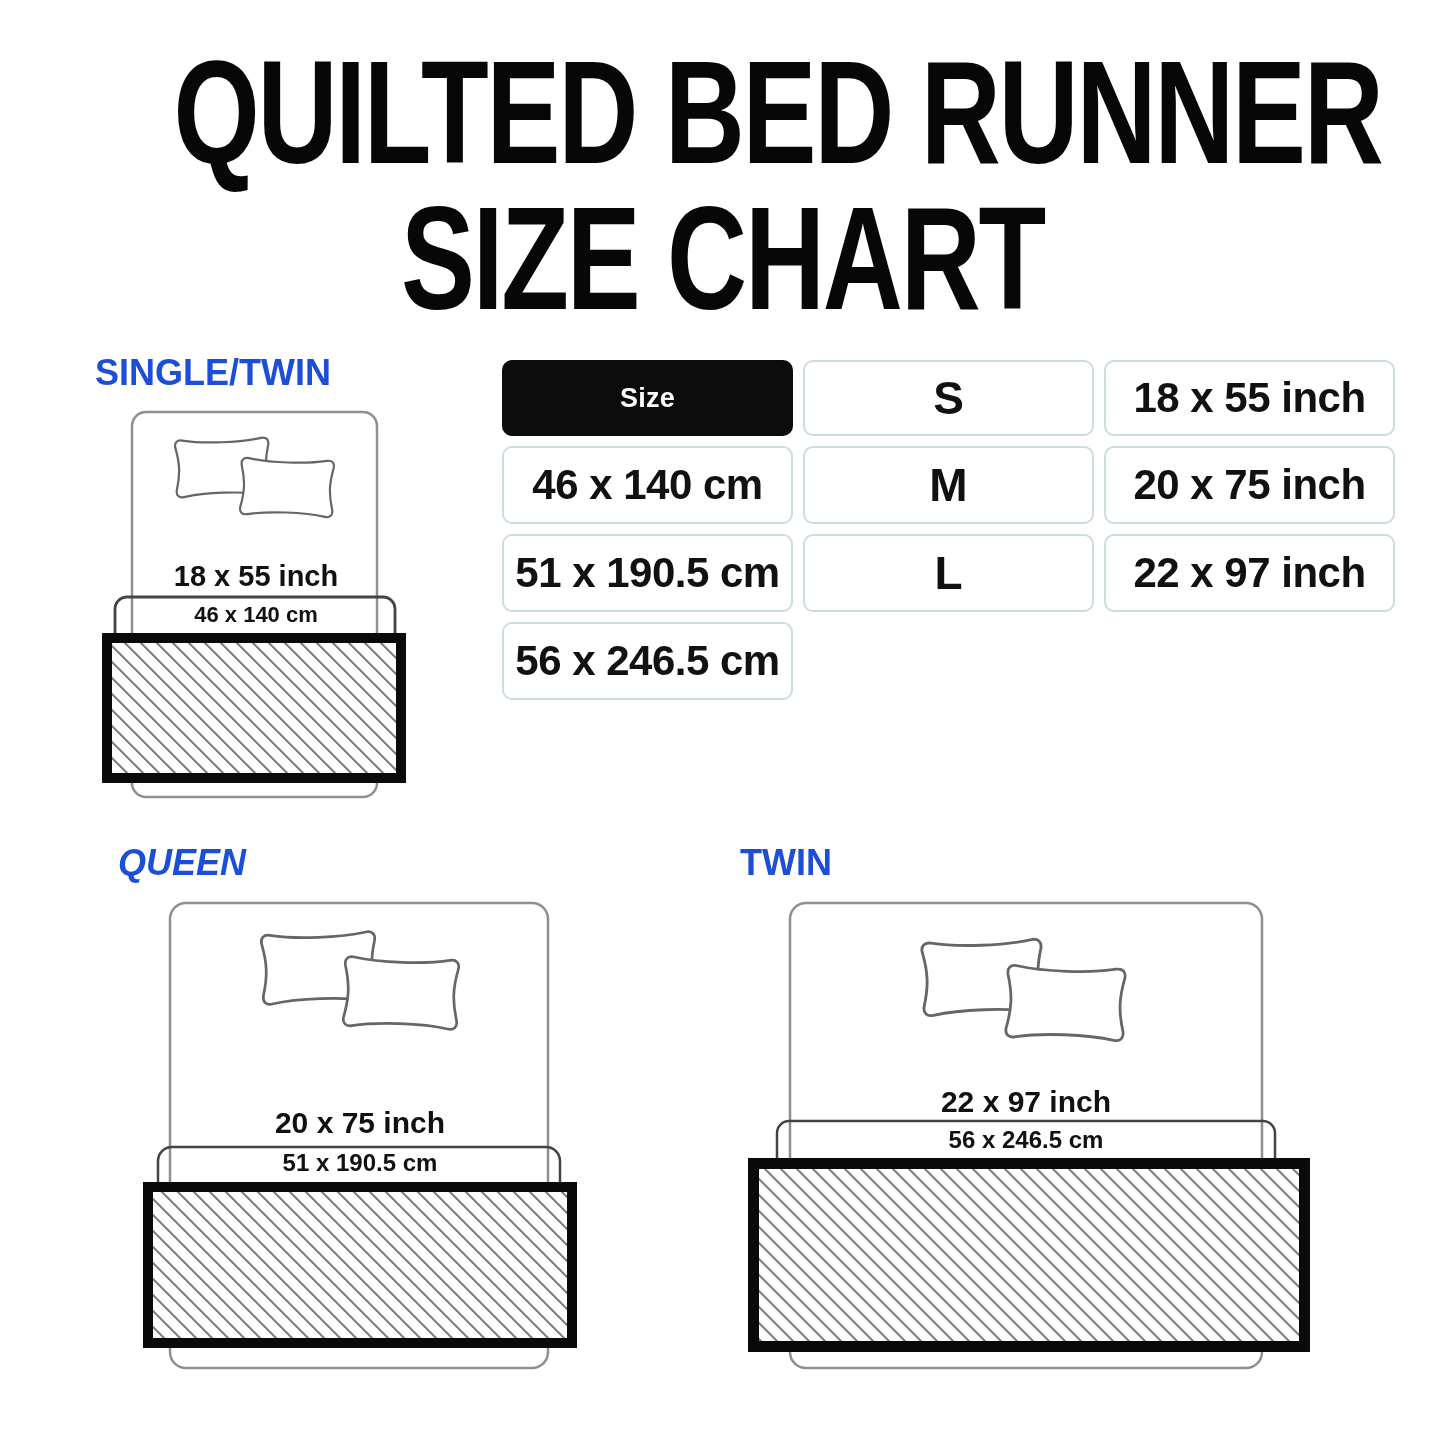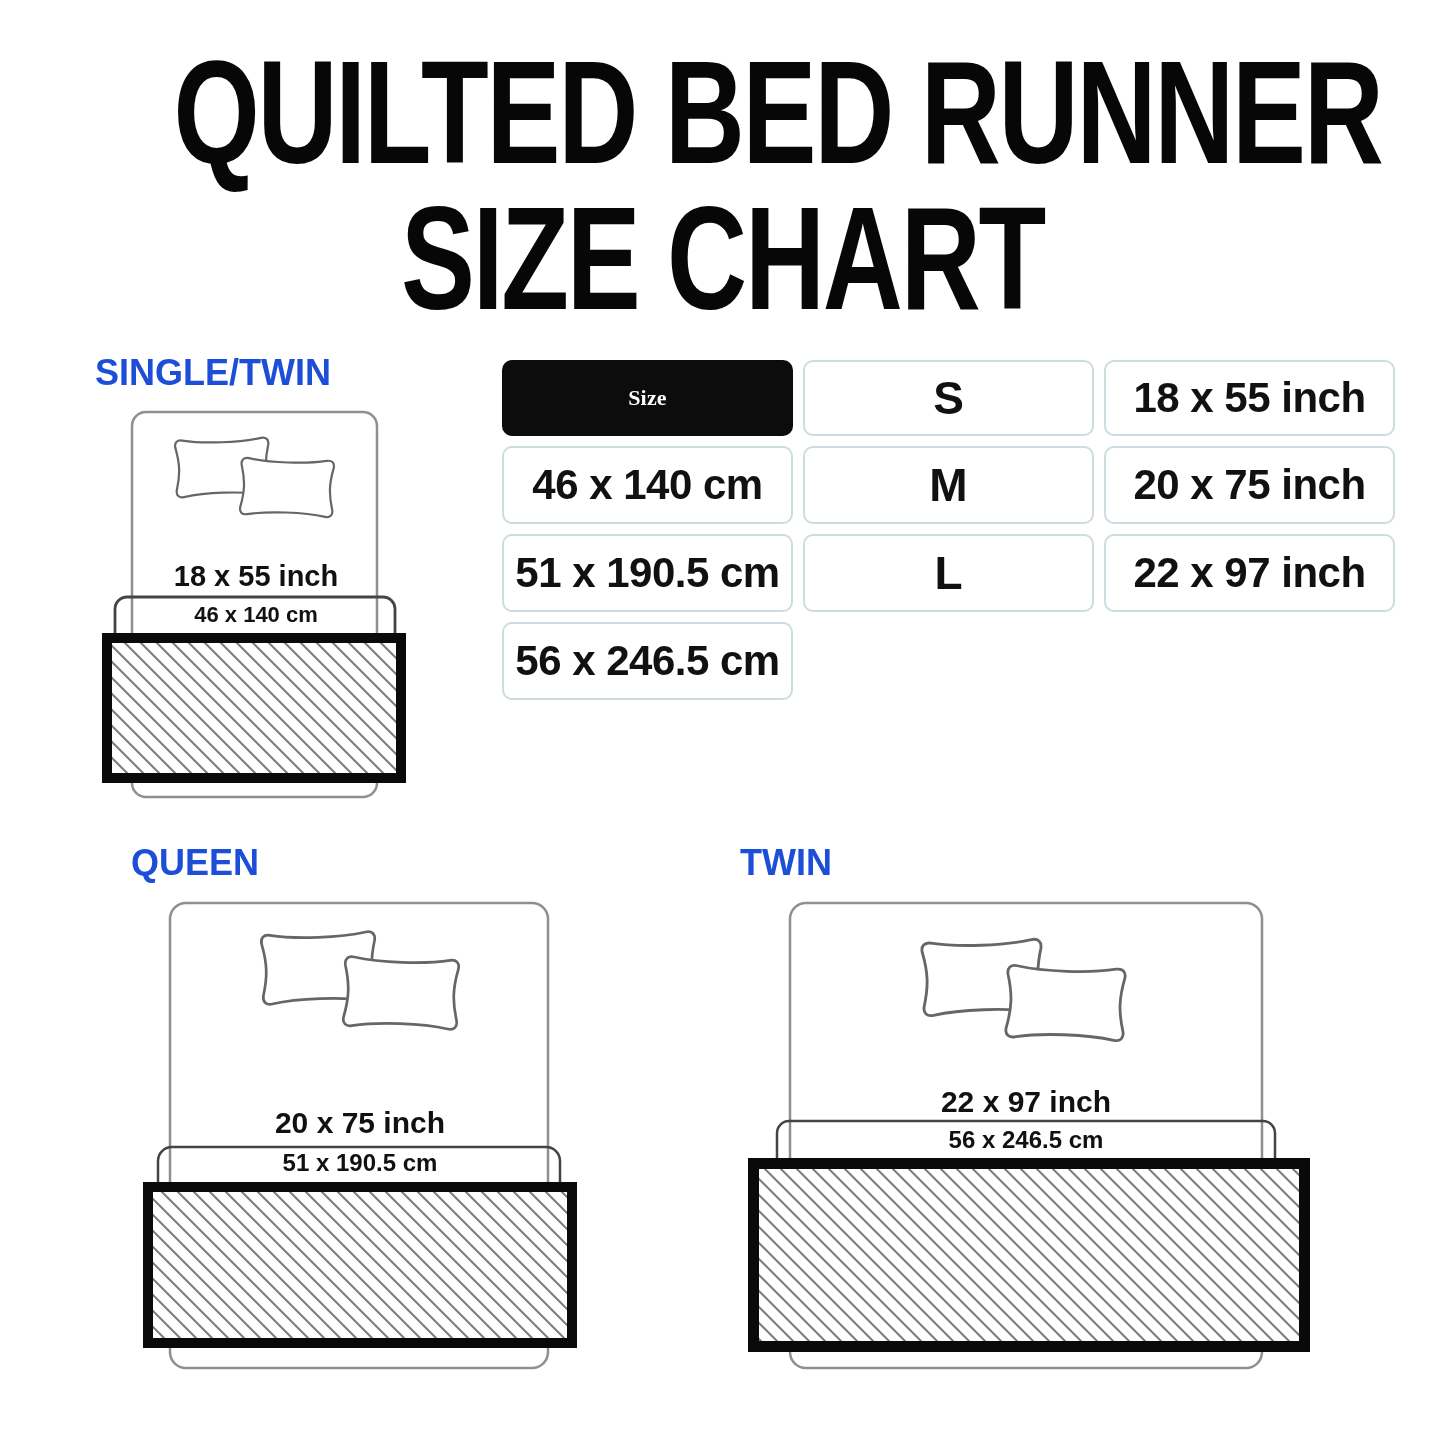--- a/index.html
+++ b/index.html
@@ -20,43 +20,42 @@
   }
   #title-line-1 { top:40px; }
   #title-line-2 { top:186px; }
 
   .bed-label {
     position:absolute; 
     font-weight:700; font-size:36px; color:#1d4ed8;
     white-space:nowrap;
   }
   #label-single { left:95px; top:352px; width:320px; }
-  #label-queen  { left:131px; top:842px; width:470px; }
+  #label-queen  { left:118px; top:842px; width:470px;font-style:italic; }
   #label-king   { left:740px; top:842px; width:580px; }
 
   .bed-svg { position:absolute; }
   #svg-single { left:95px;  top:405px; }
   #svg-queen  { left:130px; top:840px; }
   #svg-king   { left:740px; top:840px; }
 
   
   #size-table {
     position:absolute; left:502px; top:360px;
     display:grid;
     grid-template-columns:291px 291px 291px;
     grid-template-rows:76px 78px 78px 78px;
     column-gap:10px; row-gap:10px;
   }
   .th {
     background:#0c0c0c; color:#ffffff;
     border-radius:10px;
     display:flex; align-items:center; justify-content:center;
-    font-weight:700; font-size:22px; letter-spacing:0.2px;
+    font-weight:700; font-size:27px; letter-spacing:0.2px;
     white-space:nowrap;
-    font-family:Liberation Serif, serif;
   }
   .td {
     background:#ffffff;
     border:2px solid #ccdce0;
     border-radius:10px;
     display:flex; align-items:center; justify-content:center;
     font-weight:700; color:#111111;
     white-space:nowrap;
   }
   .td.size-cell { font-size:46px; }

